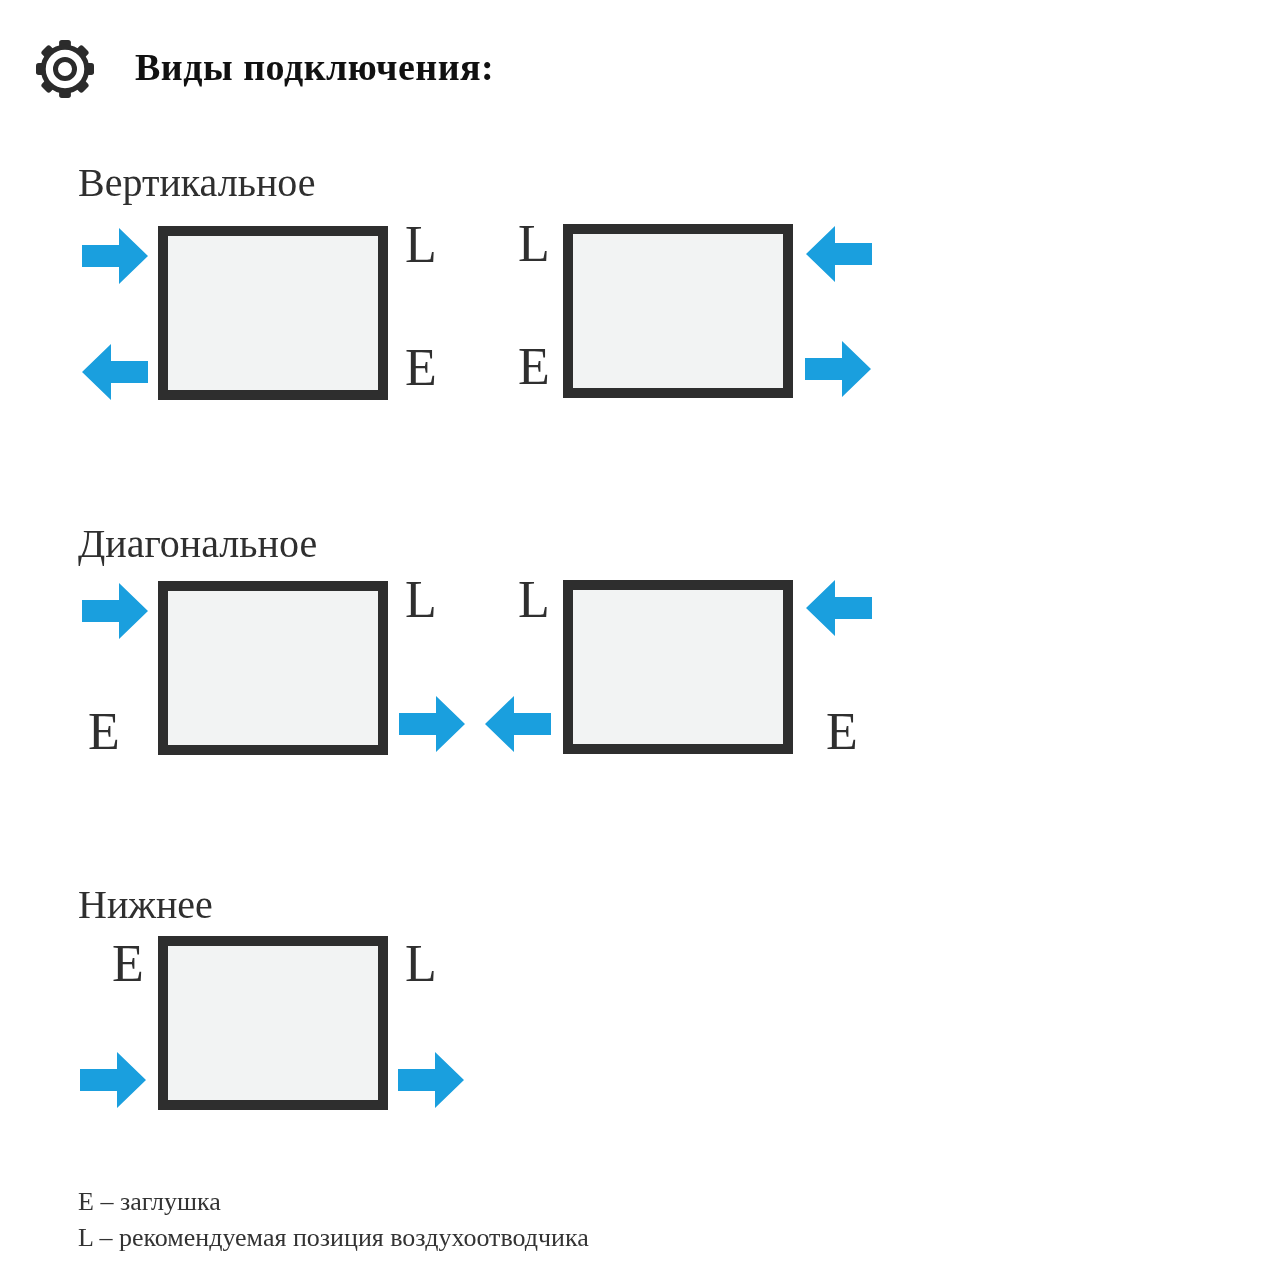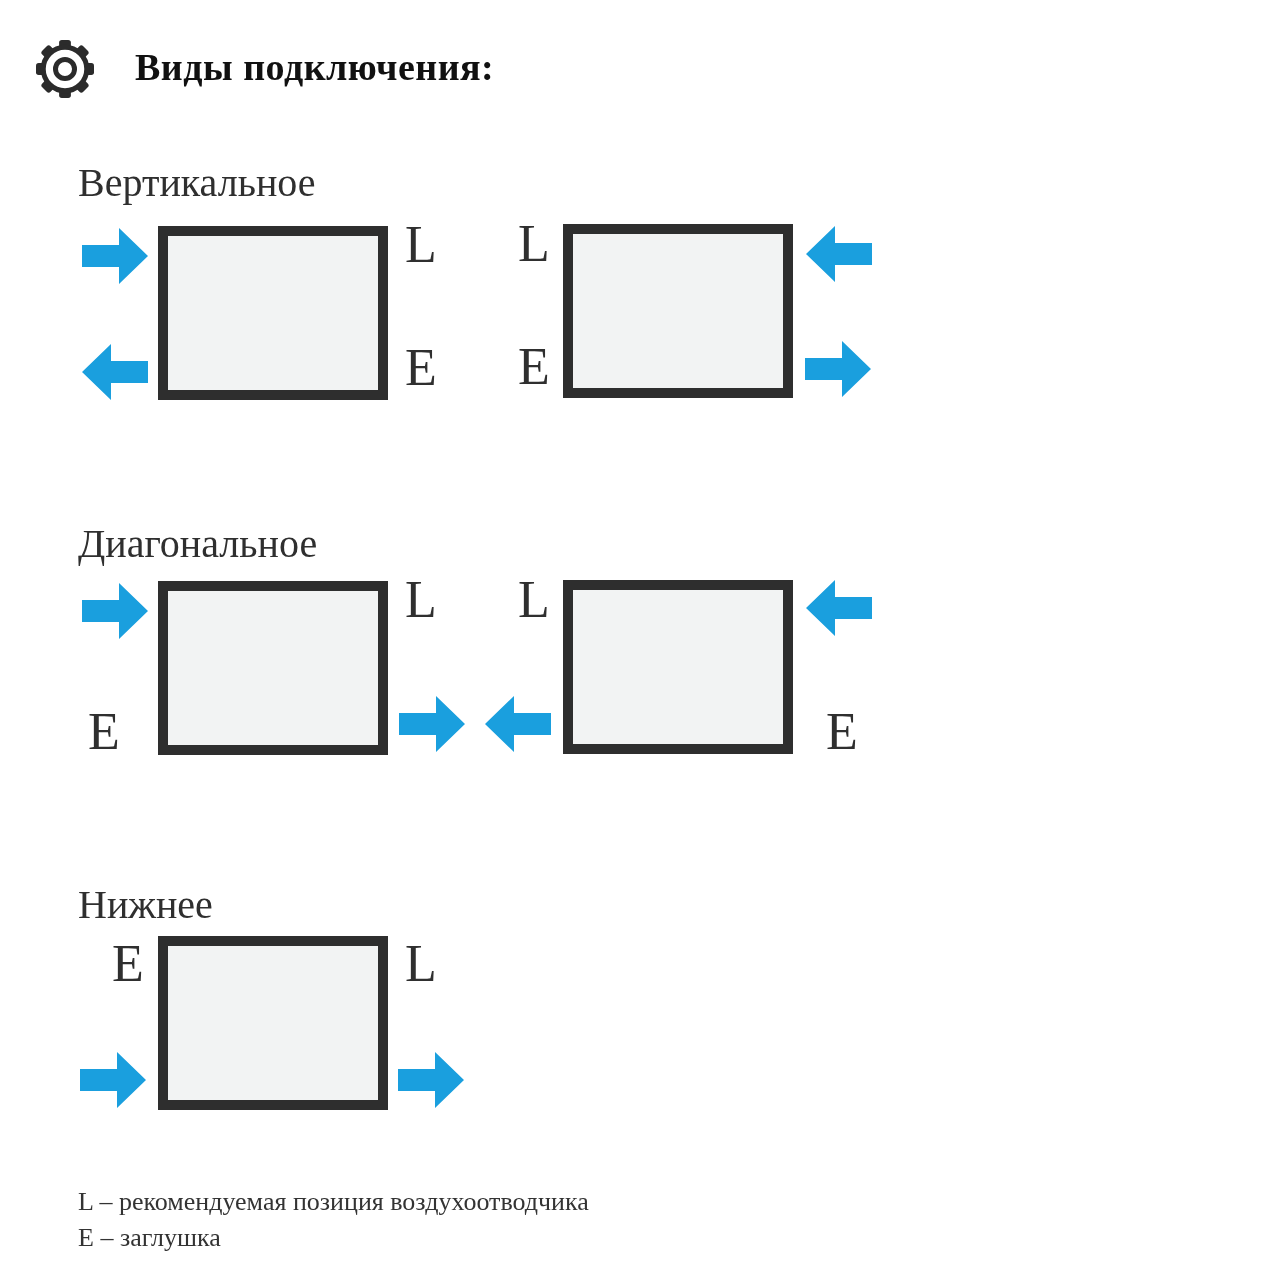--- a/index.html
+++ b/index.html
@@ -136,15 +136,15 @@
       <polygon points="0,17 37,17 37,0 66,28 37,56 37,39 0,39" fill="#1A9FDE"></polygon>
     </svg>
 </span>
 <span class="abs arrow" style="left:398px;top:1052px">
   <svg viewBox="0 0 66 56">
       <polygon points="0,17 37,17 37,0 66,28 37,56 37,39 0,39" fill="#1A9FDE"></polygon>
     </svg>
 </span>
 
 <div class="abs legend">
+  <div>E – заглушка</div>
   <div>L – рекомендуемая позиция воздухоотводчика</div>
-  <div>E – заглушка</div>
 </div>
 
 </body></html>

